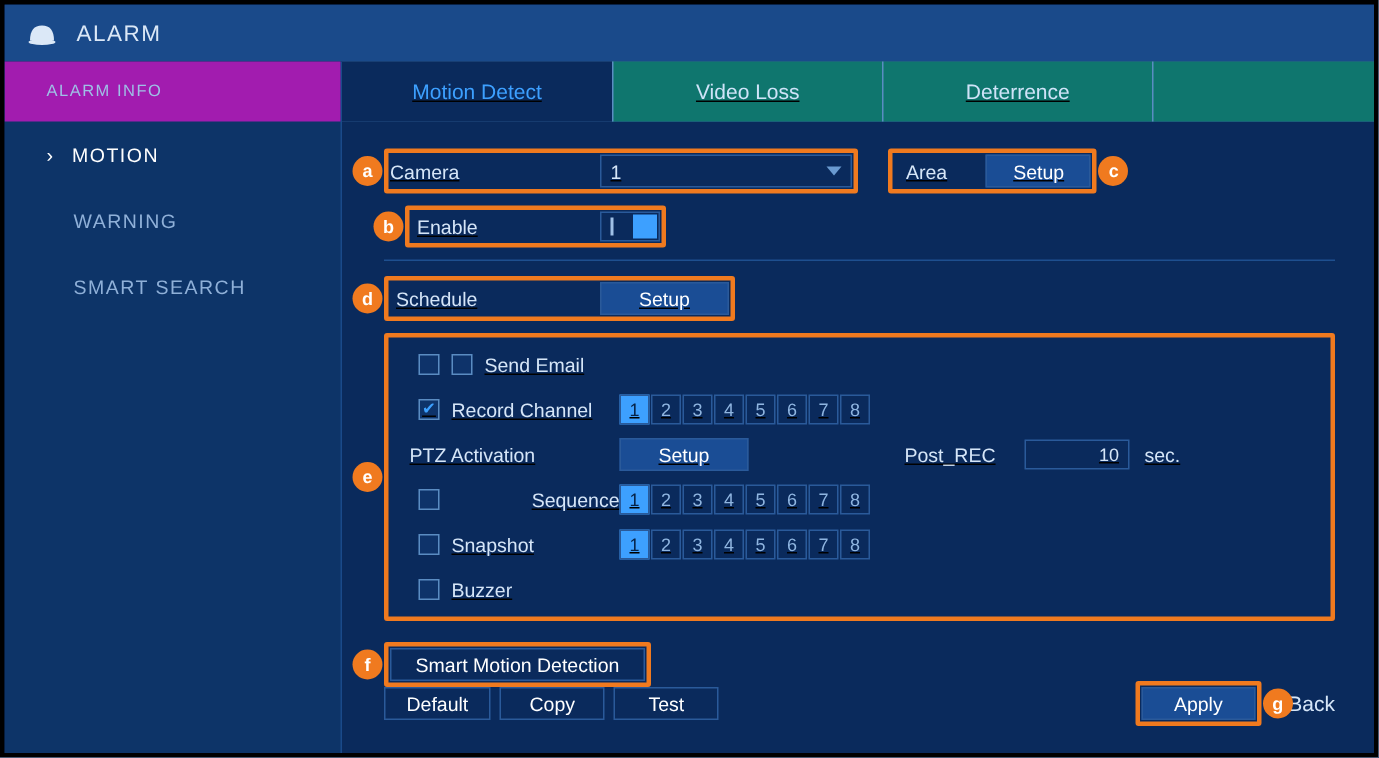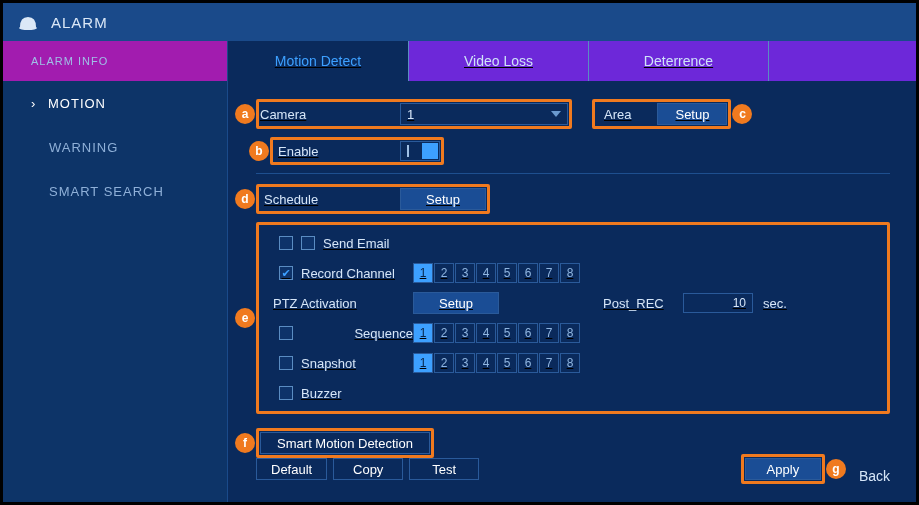--- a/index.html
+++ b/index.html
@@ -11,21 +11,21 @@
 
   .sidebar { width: 225px; background: #0d3468; border-right: 1px solid #1a4a8a; }
   .sidebar .side-top { height: 40px; background: #a21caf; display:flex; align-items:center; padding:0 28px; color:#9fc0e6; font-size:11px; letter-spacing:1px;}
   .side-item { height: 44px; display:flex; align-items:center; padding:0 28px; color:#cfe0f5; font-size:13px; letter-spacing:1px; cursor:pointer;}
   .side-item.active { color:#fff; }
   .side-item .chev { width:15px; display:inline-block; color:#fff; margin-right:2px;}
   .side-sub { padding-left: 46px; color:#8fb0d8; }
 
   .main { flex:1; position:relative;text-decoration:underline; }
   .tabs { height: 40px; display:flex; background:#3a6fa8; }
-  .tab { flex:0 0 180px; display:flex; align-items:center; justify-content:center; font-size:14px; color:#cfe3f8; cursor:pointer; background:#6d28d9; }
+  .tab { flex:0 0 180px; display:flex; align-items:center; justify-content:center; font-size:14px; color:#cfe3f8; cursor:pointer; background:#0f766e; }
   .tab.active { background:#0a2a5c; color:#3da0ff; font-weight:500;}
   .tab.sep { border-left:1px solid #5a8cc2; }
 
   .content { padding: 18px 26px 0 28px; position:relative; height: calc(100% - 40px); }
 
   .row { display:flex; align-items:center; margin-bottom: 8px; min-height: 24px; font-size:13px; color:#d6e6f8;}
   .label { width: 140px; }
   .hr { border:0; border-top:1px solid #1e4f8f; margin: 6px 0 10px 0; }
 
   .select { width: 168px; height:22px; background:#0a2a5c; border:1px solid #2a5a9a; display:flex; align-items:center; justify-content:space-between; padding:0 6px; color:#d6e6f8; font-size:13px; cursor:pointer;}
@@ -43,21 +43,21 @@
   .ch.on { background:#3da0ff; color:#062348;}
   .txt { width:70px; height:20px; border:1px solid #2a5a9a; background:#0a2a5c; color:#d6e6f8; font-size:12px; padding:0 6px;text-align:right;}
 
   .callout { border:3px solid #f07a1f; border-radius:2px; position:relative;}
   .badge { position:absolute; width:20px; height:20px; border-radius:50%; background:#f07a1f; color:#fff; font-size:12px; font-weight:bold; display:flex; align-items:center; justify-content:center; top:50%; transform:translateY(-50%);}
   .badge.left { left:-24px;}
   .badge.right { right:-24px;}
 
   .footer { position:absolute; left:28px; right:26px; bottom:18px; display:flex; align-items:center; justify-content:space-between;}
   .footer .left-btns { display:flex; gap:6px;}
-  .footer .right-btns { display:flex; gap:10px; align-items:flex-end;}
+  .footer .right-btns { display:flex; gap:10px; align-items:center;}
 </style>
 </head>
 <body>
 
 <div class="frame">
   <div class="titlebar">
     <span class="bell">
       <svg width="20" height="18" viewBox="0 0 20 18">
           <path d="M2 14 Q2 4 10 4 Q18 4 18 14 Z" fill="#dbe8f7"></path>
           <ellipse cx="10" cy="15" rx="9" ry="2" fill="#dbe8f7"></ellipse>
@@ -237,20 +237,20 @@
                 <span>Test</span>
               </span>
           </div>
           <div class="right-btns">
             <div class="callout" style="padding:1px;">
               <span class="btn" style="min-width:76px;">
                   <span>Apply</span>
                 </span>
               <span class="badge right">g</span>
             </div>
-            <span style="color:#d6e6f8;margin-left:24px;cursor:pointer;font-size:14px;">Back</span>
+            <span style="color:#d6e6f8;margin-left:8px;cursor:pointer;font-size:14px;">Back</span>
           </div>
         </div>
 
       </div>
     </div>
   </div>
 </div>
 
 </body></html>

